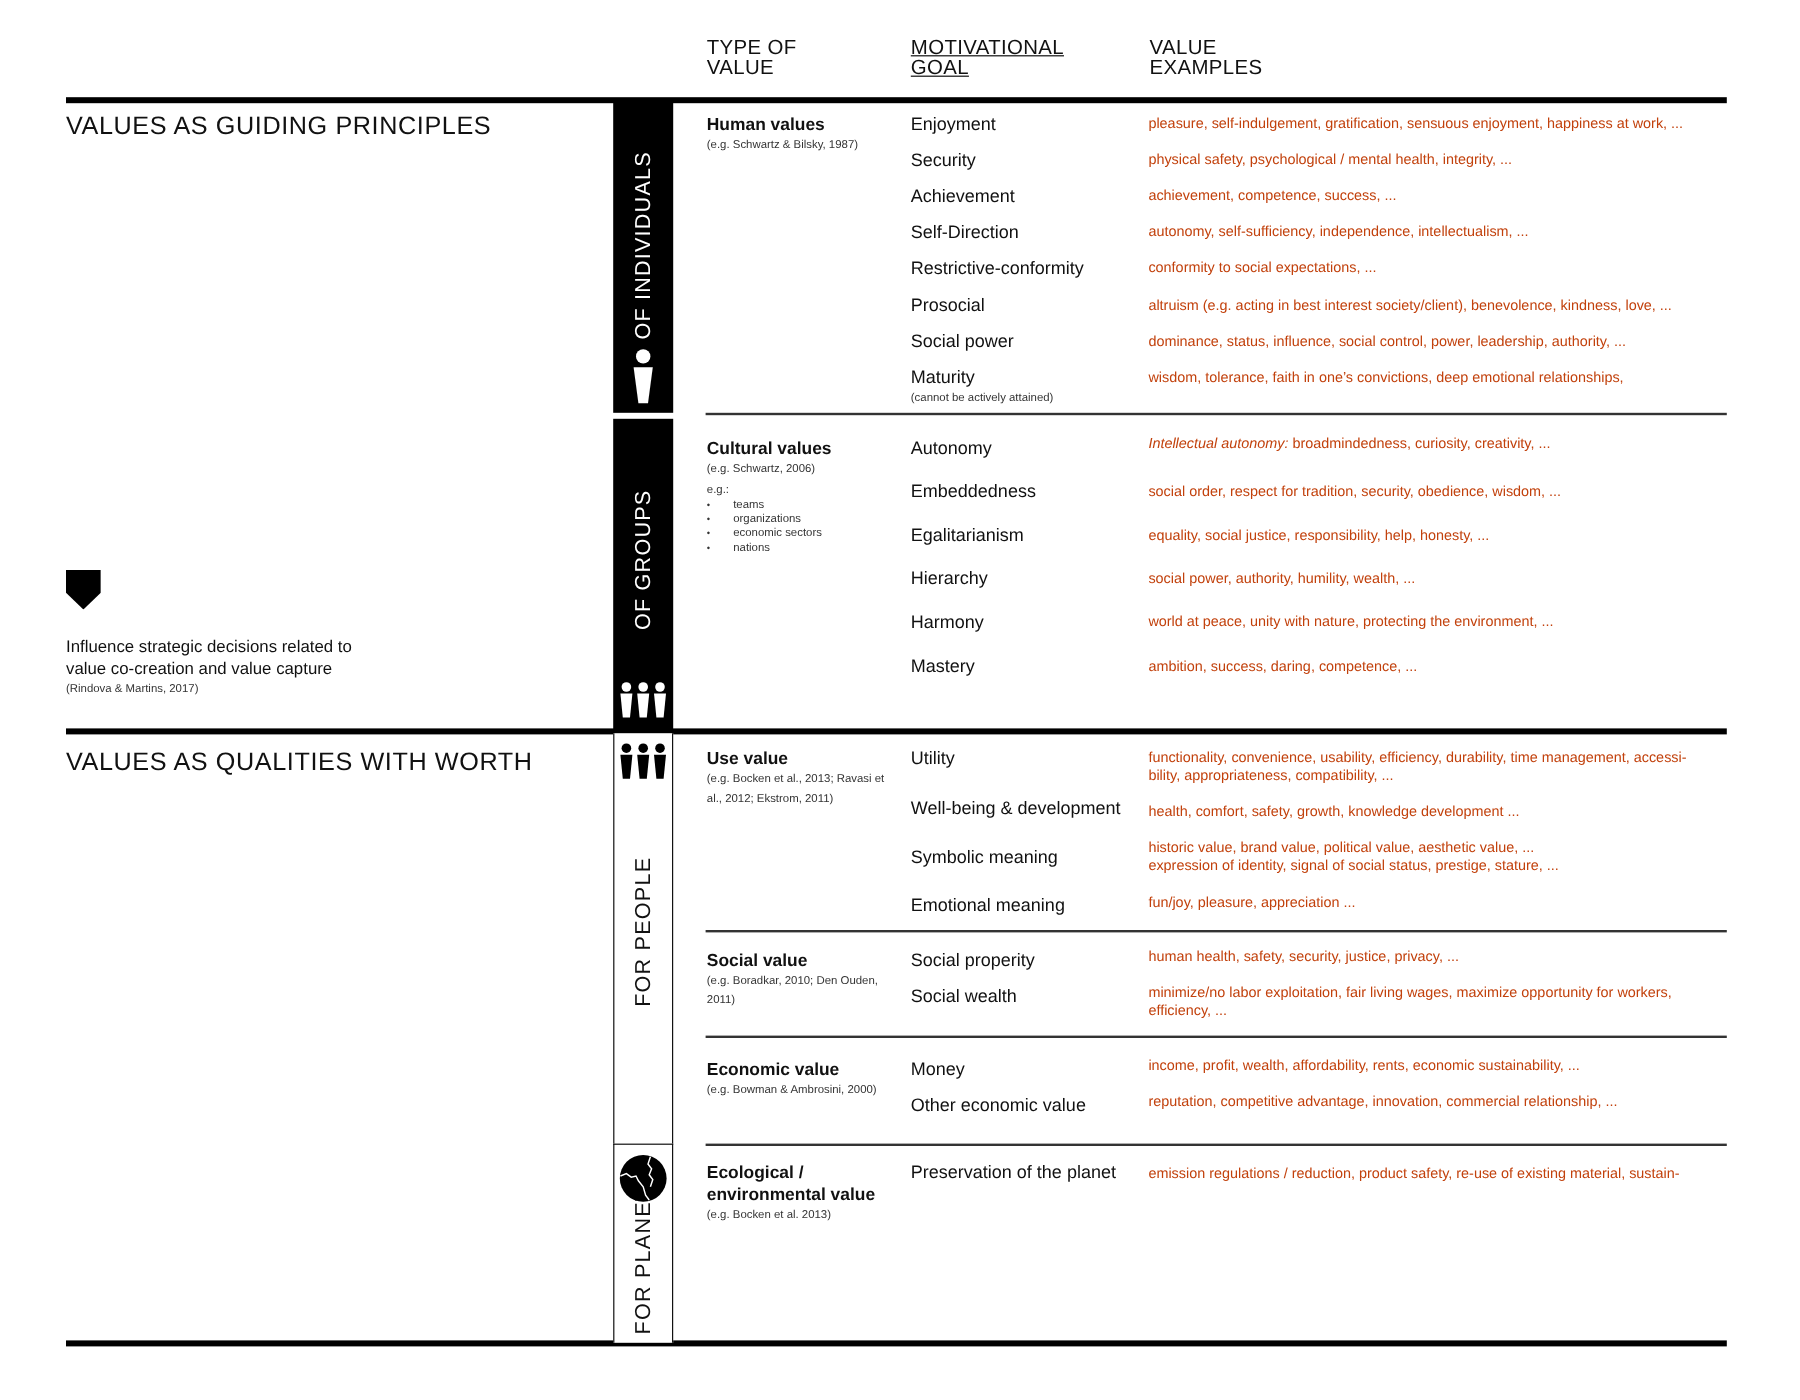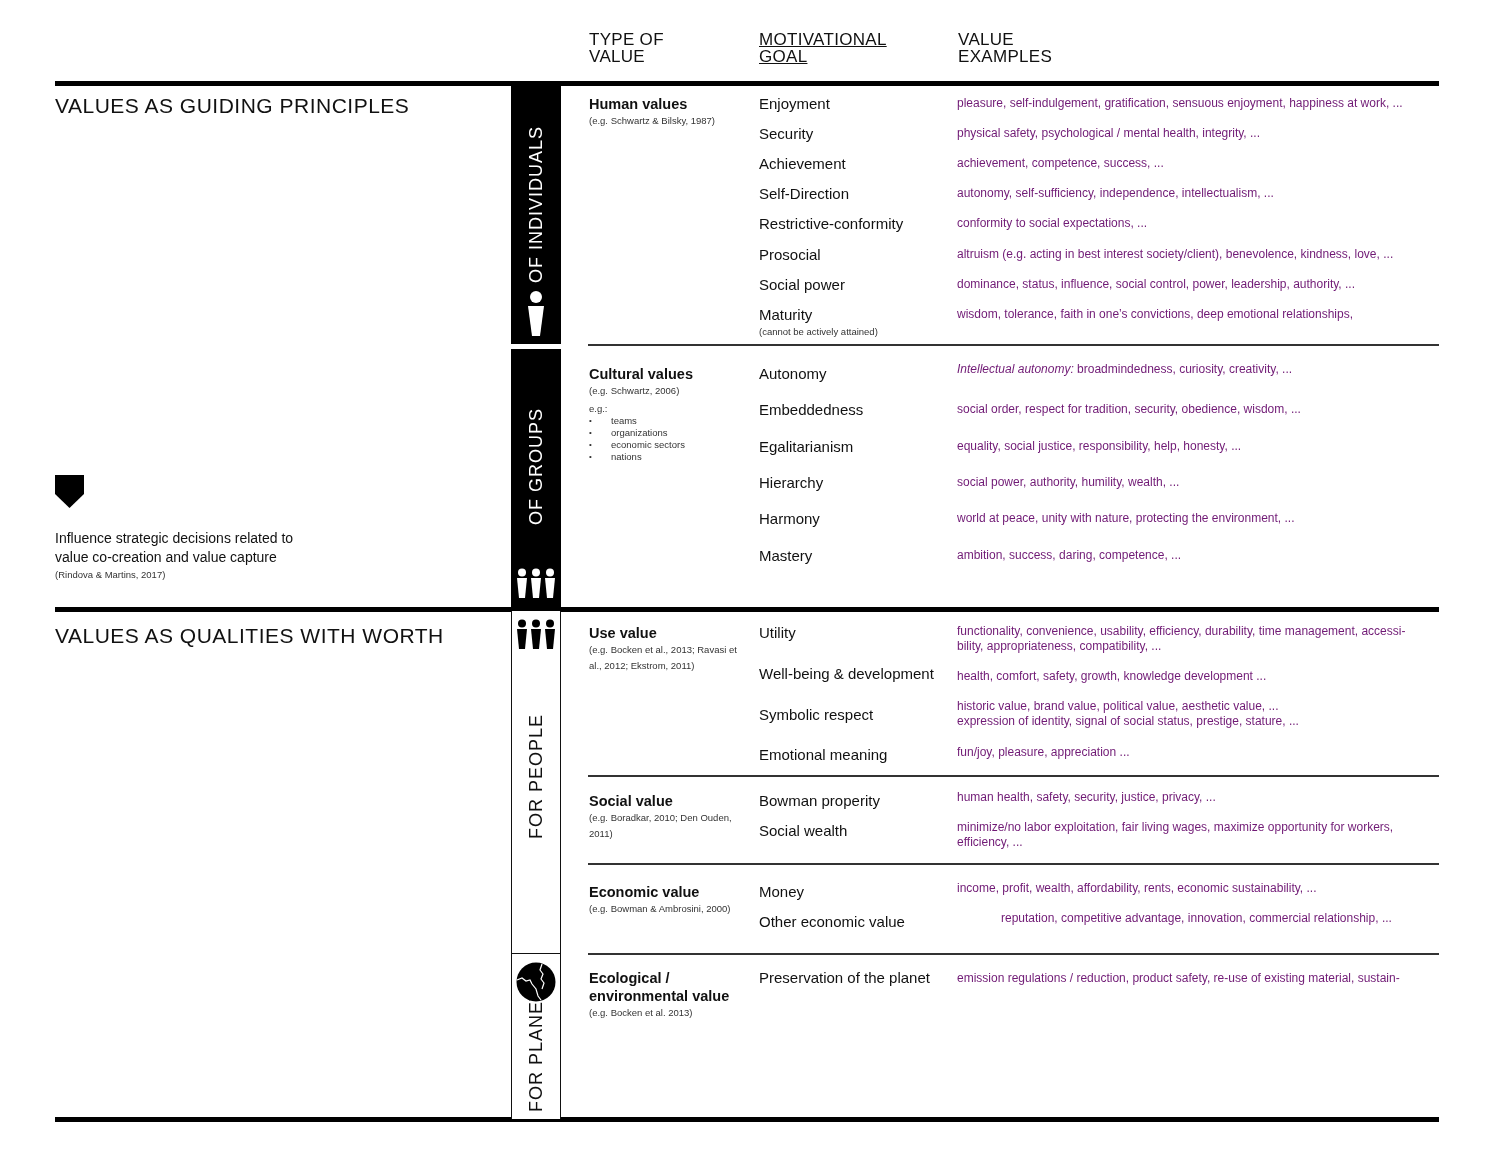--- a/index.html
+++ b/index.html
@@ -13,21 +13,21 @@
   .strip-black { position:absolute; left:511px; width:50px; background:#000; }
   .strip-white { position:absolute; left:511px; width:48px; border-left:1.5px solid #111; border-right:1.5px solid #111; background:#fff; }
   .vlabel { position:absolute; left:536px; transform-origin:0 0; transform:rotate(-90deg); white-space:nowrap;
             font-size:18px; letter-spacing:1px; }
   .vlabel.white { color:#fff; }
   .vlabel.dark { color:#111; }
   .type-title { font-size:14.5px; font-weight:bold; color:#111; line-height:18px; }
   .type-cite { font-size:9.5px; color:#333; line-height:16px; }
   .goal { position:absolute; left:759px; font-size:15px; color:#111; }
   .goal-note { font-size:9.5px; color:#333; display:block; margin-top:3px; }
-  .ex { position:absolute; left:957px; font-size:12px; color:#701a75; line-height:15px; width:480px; }
+  .ex { position:absolute; left:957px; font-size:12px; color:#c2410c; line-height:15px; width:480px; }
   .ex i { font-style:italic; }
   ul.bul { margin:0; padding:0; list-style:none; }
   ul.bul li { font-size:9.5px; color:#333; line-height:12px; position:relative; padding-left:22px; }
   ul.bul li::before { content:"\2022"; position:absolute; left:0; font-size:8px; }
 </style>
 </head>
 <body>
 
 <div class="abs hdr" style="left:589px;top:31px;">
   <div>TYPE OF</div>
@@ -158,48 +158,48 @@
   <div class="type-title">Use value</div>
   <div class="type-cite">(e.g. Bocken et al., 2013; Ravasi et al., 2012; Ekstrom, 2011)</div>
 </div>
 <div class="goal" style="top:624px;">Utility</div>
 <div class="ex" style="top:624px;">
   <div>functionality, convenience, usability, efficiency, durability, time management, accessi-</div>
     <div>bility, appropriateness, compatibility, ...</div>
 </div>
 <div class="goal" style="top:665px;">Well-being &amp; development</div>
 <div class="ex" style="top:669px;">health, comfort, safety, growth, knowledge development ...</div>
-<div class="goal" style="top:706px;">Symbolic respect</div>
+<div class="goal" style="top:706px;">Symbolic meaning</div>
 <div class="ex" style="top:699px;">
   <div>historic value, brand value, political value, aesthetic value, ...</div>
     <div>expression of identity, signal of social status, prestige, stature, ...</div>
 </div>
 <div class="goal" style="top:746px;">Emotional meaning</div>
 <div class="ex" style="top:745px;">fun/joy, pleasure, appreciation ...</div>
 
 <div class="abs" style="left:589px;top:792px;width:160px;">
   <div class="type-title">Social value</div>
   <div class="type-cite">(e.g. Boradkar, 2010; Den Ouden, 2011)</div>
 </div>
-<div class="goal" style="top:792px;">Bowman properity</div>
+<div class="goal" style="top:792px;">Social properity</div>
 <div class="ex" style="top:790px;">human health, safety, security, justice, privacy, ...</div>
 <div class="goal" style="top:822px;">Social wealth</div>
 <div class="ex" style="top:820px;">
   <div>minimize/no labor exploitation, fair living wages, maximize opportunity for workers,</div>
     <div>efficiency, ...</div>
 </div>
 
 <div class="abs" style="left:589px;top:883px;width:170px;">
   <div class="type-title">Economic value</div>
   <div class="type-cite">(e.g. Bowman &amp; Ambrosini, 2000)</div>
 </div>
 <div class="goal" style="top:883px;">Money</div>
 <div class="ex" style="top:881px;">income, profit, wealth, affordability, rents, economic sustainability, ...</div>
 <div class="goal" style="top:913px;">Other economic value</div>
-<div class="ex" style="top:911px;margin-left:44px;">reputation, competitive advantage, innovation, commercial relationship, ...</div>
+<div class="ex" style="top:911px;">reputation, competitive advantage, innovation, commercial relationship, ...</div>
 
 <div class="abs" style="left:589px;top:969px;width:170px;">
   <div class="type-title">Ecological /</div>
   <div class="type-title">environmental value</div>
   <div class="type-cite">(e.g. Bocken et al. 2013)</div>
 </div>
 <div class="goal" style="top:969px;">Preservation of the planet</div>
 <div class="ex" style="top:971px;">
   <div>emission regulations / reduction, product safety, re-use of existing material, sustain-</div>
 </div>

